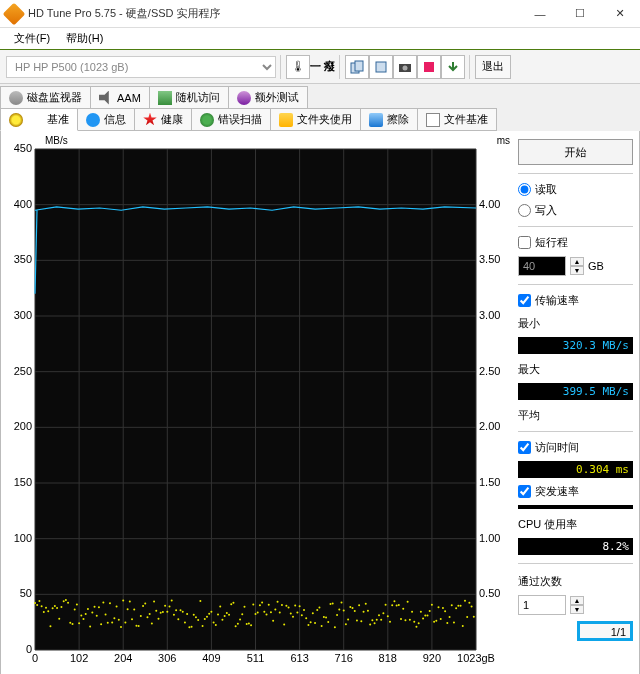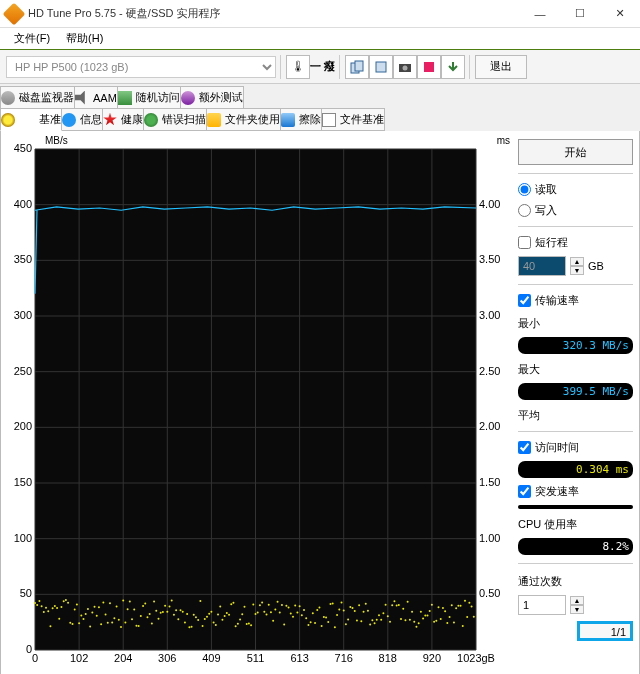--- a/index.html
+++ b/index.html
@@ -7,42 +7,42 @@
 .titlebar { height: 28px; background: #fff; display: flex; align-items: center; padding-left: 6px; border-bottom: 1px solid #ddd; }
 .titlebar .icon { width: 16px; height: 16px; background: linear-gradient(135deg,#f5a623,#e07000); border-radius: 2px; margin-right: 6px; transform: rotate(45deg); }
 .titlebar .title { flex: 1; color: #333; }
 .titlebar .winbtn { width: 40px; height: 28px; display: flex; align-items: center; justify-content: center; color: #333; }
 .menubar { height: 22px; background: #fff; display: flex; align-items: center; padding: 0 6px; border-bottom: 1px solid #4d7c0f; }
 .menubar .item { padding: 2px 8px; cursor: default; }
 .toolbar { height: 34px; background: #f4f4f4; display: flex; align-items: center; padding: 0 6px; gap: 0; border-bottom: 1px solid #ccc; }
 .toolbar select { flex: 0 0 270px; height: 22px; font-size: 11px; color: #888; background:#fff; border:1px solid #ccc; padding:0 4px; }
 .toolbar .tbtn { width: 24px; height: 24px; border: 1px solid #bbb; background: #fff; display: flex; align-items: center; justify-content: center; }
 .toolbar .sep { width: 2px; height: 24px; border-left: 1px solid #ccc; margin: 0 4px; }
-.toolbar .exit { width: 52px; height: 24px; border: 1px solid #bbb; background: #f8f8f8; }
+.toolbar .exit { width: 36px; height: 24px; border: 1px solid #bbb; background: #f8f8f8; }
 .tabs { display: flex; flex-wrap: wrap; background: #f0f0f0; padding-top: 2px; }
-.tab { display: flex; align-items: center; gap: 4px; padding: 3px 0; border: 1px solid #bbb; background: #f8f8f8; margin-right: -1px; cursor: default; }
+.tab { display: flex; align-items: center; gap: 4px; padding: 3px 8px; border: 1px solid #bbb; background: #f8f8f8; margin-right: -1px; cursor: default; }
 .tab.row1 { border-bottom: none; }
 .tab.active { background: #fff; border-bottom: 1px solid #fff; position: relative; z-index: 1; gap: 24px; }
 .tab .ticon { width: 14px; height: 14px; display: inline-block; }
 .row1c { width: 100%; display: flex; }
 .row2c { width: 100%; display: flex; }
 .content { background: #fff; padding: 6px; display: flex; gap: 6px; height: 560px; border: 1px solid #bbb; border-top: none; }
 .chartwrap { position: relative; width: 505px; height: 535px; }
 .ylab-l { position: absolute; left: 2px; top: -2px; font-size: 10px; margin-left: 36px; }
 .ylab-r { position: absolute; right: 2px; top: -2px; font-size: 10px; }
 svg.chart { width: 100%; height: 100%; }
 .side { flex: 1; display: flex; flex-direction: column; gap: 6px; padding-top: 2px; }
 .side .btn { height: 26px; border: 1px solid #999; background: #f4f4f4; }
 .side label { display: flex; align-items: center; gap: 4px; }
 .side .numbox { display: flex; align-items: center; gap: 4px; }
-.side .numbox input { width: 48px; height: 20px; border: 1px solid #bbb; background: #0c4a6e; color: #999; padding: 0 4px; }
+.side .numbox input { width: 48px; height: 20px; border: 1px solid #bbb; background: #000000; color: #999; padding: 0 4px; }
 .side .spinners { display:flex; flex-direction:column; }
 .side .spinners span { width:14px; height:9px; border:1px solid #bbb; background:#f4f4f4; font-size:7px; line-height:7px; text-align:center; }
 .side .hdr { font-size: 11px; margin-top: 2px; }
-.side .val { background: #000; color: #22c0ff; padding: 2px 4px; font-family: monospace; font-size: 11px; text-align: right; border-radius: 7px; }
+.side .val { background: #000; color: #22c0ff; padding: 2px 4px; font-family: monospace; font-size: 11px; text-align: right; }
 .side .val.y { color: #e8e800; }
 .side .val.w { color: #fff; }
 .side hr { border: none; border-top: 1px solid #ccc; margin: 2px 0; }
 .passrow { display: flex; gap: 4px; align-items:center; }
 .passrow input { width: 48px; height: 20px; border: 1px solid #bbb; background: #fff; padding: 0 4px; }
 .passlabel { width: 56px; height: 20px; border: 3px solid #0ea5e9; background: #f8f8f8; text-align: right; padding: 2px 4px; margin-left: auto; }
 .ico-bulb { background: radial-gradient(circle,#ffeb3b 40%,#b08000 70%); border-radius:50%; }
 .ico-info { background:#2196f3; border-radius:50%; }
 .ico-health { background: linear-gradient(#ff4040,#c00000); clip-path: polygon(50% 0,61% 35%,98% 35%,68% 57%,79% 91%,50% 70%,21% 91%,32% 57%,2% 35%,39% 35%);}
 .ico-scan { background: radial-gradient(circle,#4caf50 40%,#2e7d32 80%); border-radius:50%; }

